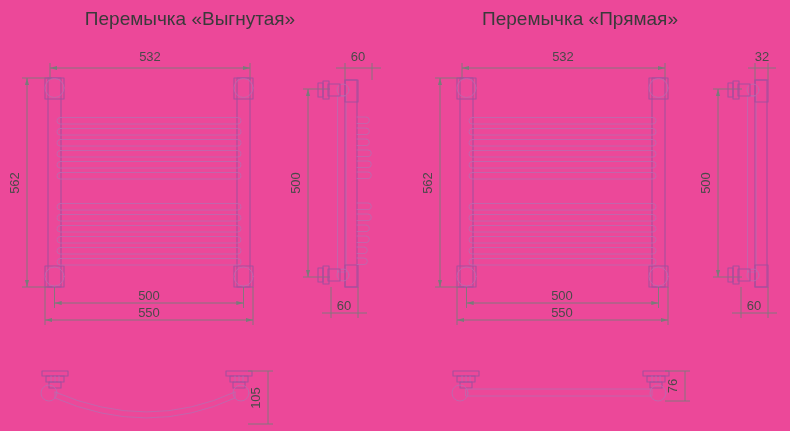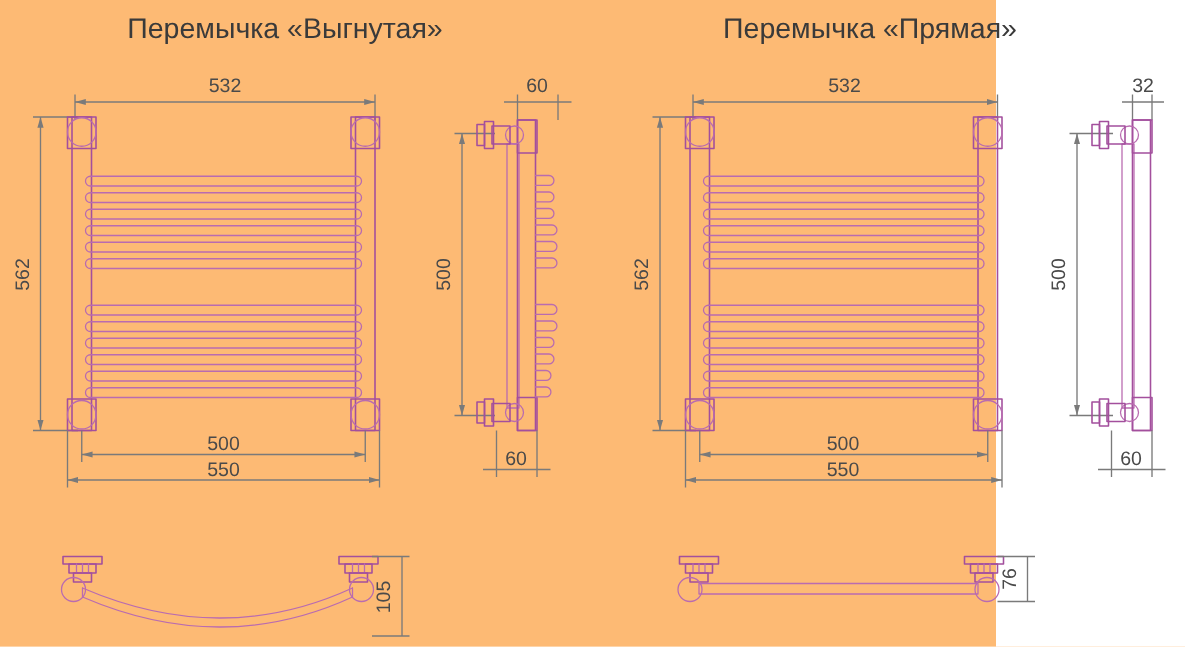--- a/index.html
+++ b/index.html
@@ -9,23 +9,23 @@
   }
   body {
     width: 790px;
     height: 431px;
     font-family: "Liberation Sans", sans-serif;
     overflow: hidden;
     position: relative;
   }
   #stage {
     position: relative;
-    width: 664px;
+    width: 790px;
     height: 431px;
-    background: #fdba74;
+    background: #ec4899;
   }
   svg.drawing {
     position: absolute;
     left: 0;
     top: 0;
     width: 790px;
     height: 431px;
     display: block;
   }
   .title-text {

